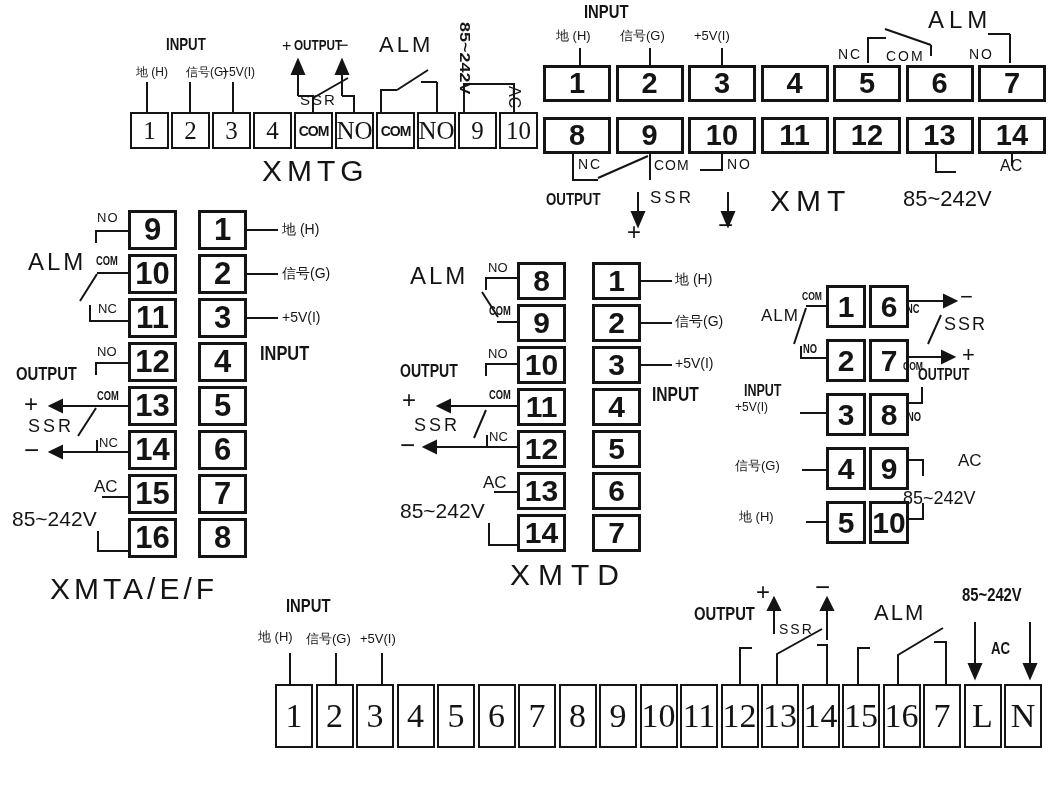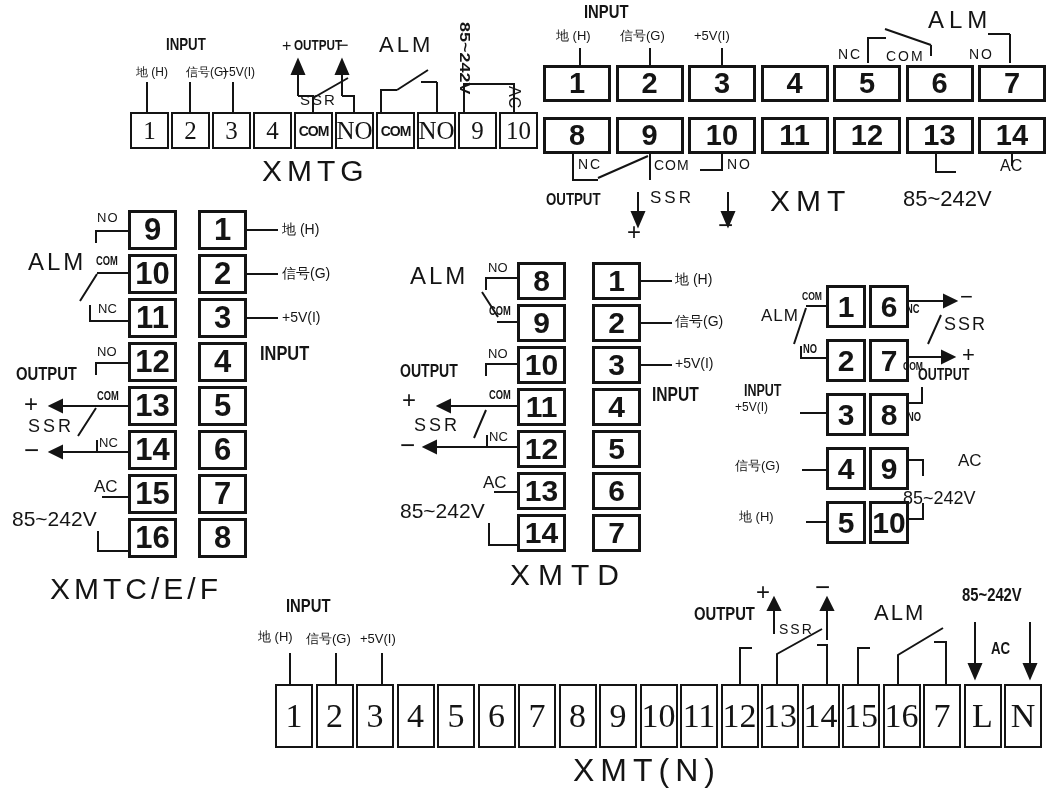--- a/index.html
+++ b/index.html
@@ -183,21 +183,21 @@
   <div class="lbl serif" style="left:24px;top:392px;font-size:24px">+</div>
   <div class="lbl serif" style="left:28px;top:417px;font-size:18px;letter-spacing:3px">SSR</div>
   <div class="lbl serif" style="left:99px;top:436px;font-size:13px">NC</div>
   <div class="lbl serif" style="left:24px;top:437px;font-size:26px">−</div>
   <div class="lbl serif" style="left:94px;top:478px;font-size:17px">AC</div>
   <div class="lbl serif" style="left:12px;top:508px;font-size:21px">85~242V</div>
   <div class="lbl" style="left:282px;top:222px;font-size:14px">地 (H)</div>
   <div class="lbl" style="left:282px;top:266px;font-size:14px">信号(G)</div>
   <div class="lbl" style="left:282px;top:310px;font-size:14px">+5V(I)</div>
   <div class="lbl cond" style="left:260px;top:342px;font-size:21px">INPUT</div>
-  <div class="lbl serif" style="left:50px;top:574px;font-size:30px;letter-spacing:4px">XMTC/E/F</div>
+  <div class="lbl serif" style="left:50px;top:574px;font-size:30px;letter-spacing:4px">XMTA/E/F</div>
 
   <div class="col xmtd-l">
       <div class="cell">8</div>
       <div class="cell">9</div>
       <div class="cell">10</div>
       <div class="cell">11</div>
       <div class="cell">12</div>
       <div class="cell">13</div>
       <div class="cell">14</div>
     </div>
@@ -284,15 +284,14 @@
   <div class="lbl" style="left:258px;top:630px;font-size:13px">地 (H)</div>
   <div class="lbl" style="left:306px;top:632px;font-size:13px">信号(G)</div>
   <div class="lbl" style="left:360px;top:632px;font-size:13px">+5V(I)</div>
   <div class="lbl cond" style="left:694px;top:604px;font-size:19px">OUTPUT</div>
   <div class="lbl serif" style="left:756px;top:580px;font-size:24px">+</div>
   <div class="lbl serif" style="left:779px;top:622px;font-size:14px;letter-spacing:2px">SSR</div>
   <div class="lbl serif" style="left:815px;top:574px;font-size:26px">−</div>
   <div class="lbl serif" style="left:874px;top:602px;font-size:22px;letter-spacing:2px">ALM</div>
   <div class="lbl cond" style="left:962px;top:585px;font-size:19px">85~242V</div>
   <div class="lbl cond" style="left:991px;top:640px;font-size:17px">AC</div>
-  <div class="lbl serif" style="left:573px;top:754px;font-size:32px;letter-spacing:6px">XMT(N)</div>
 
 </div>
 
 </body></html>

